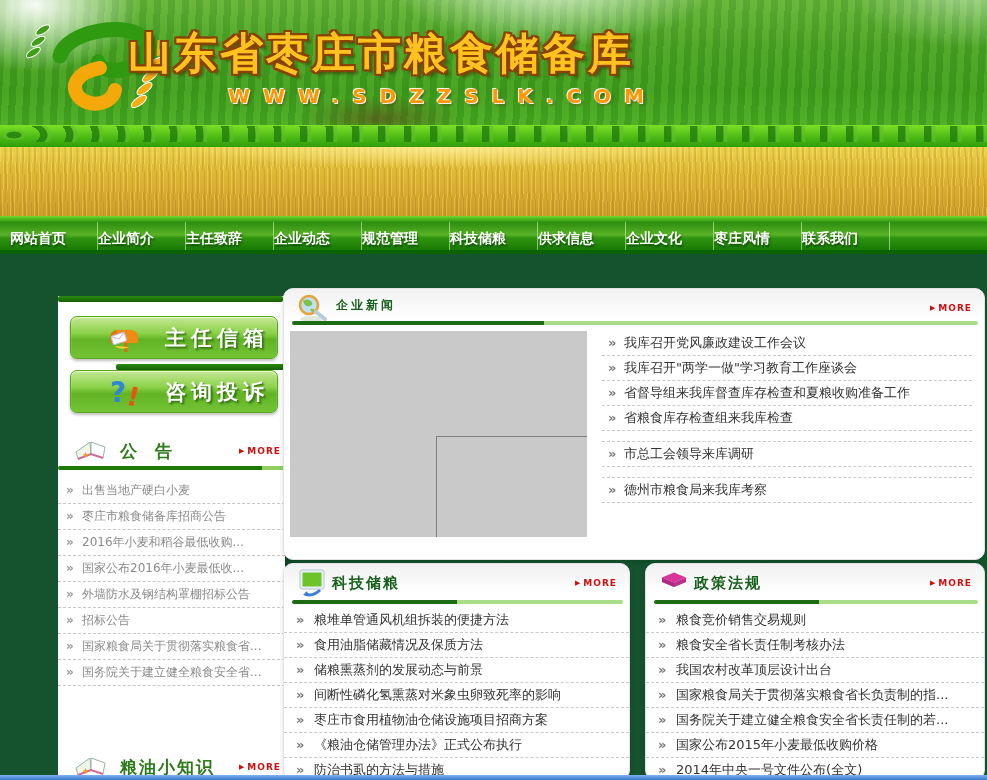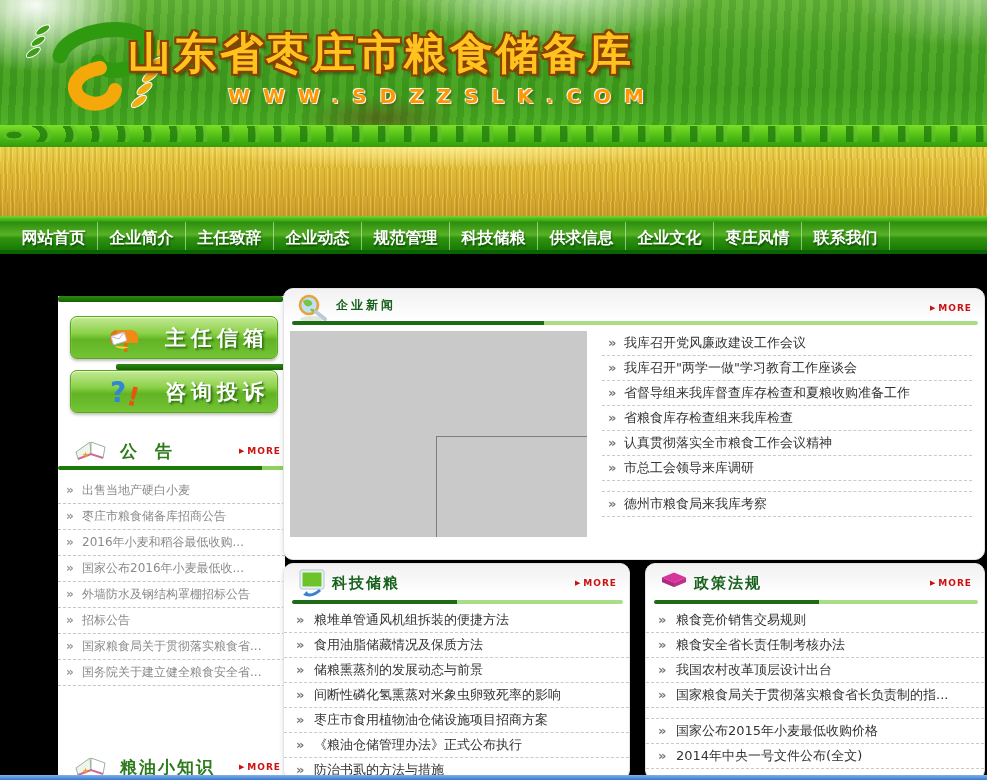--- a/index.html
+++ b/index.html
@@ -1,17 +1,17 @@
 <!DOCTYPE html>
 <html><head>
 <meta charset="utf-8">
 <style>
   html,body{margin:0;padding:0;background:#fff;}
   body{font-family:"DejaVu Sans","Liberation Sans",sans-serif;}
-  .page{position:relative;width:987px;height:780px;overflow:hidden;background:#000000;}
+  .page{position:relative;width:987px;height:780px;overflow:hidden;background:#14532d;}
 
   
   .banner{position:absolute;left:0;top:0;width:987px;height:222px;overflow:hidden;}
   .sky{position:absolute;left:0;top:0;right:0;height:130px;
     background:
       radial-gradient(150px 95px at 35px 5px, rgba(255,255,255,0.95), rgba(255,255,255,0) 70%),
       radial-gradient(280px 120px at 56% -25px, rgba(236,250,236,0.9), rgba(255,255,255,0) 60%),
       radial-gradient(200px 90px at 99% -10px, rgba(240,252,240,0.45), rgba(255,255,255,0) 65%),
       repeating-linear-gradient(93deg, rgba(28,118,12,0.16) 0 7px, rgba(142,222,82,0.14) 7px 14px),
       linear-gradient(180deg,#66b23a 0%,#4aa125 35%,#3f9b1d 70%,#49ab22 100%);}
@@ -32,21 +32,21 @@
   .logo{position:absolute;left:8px;top:18px;}
   .site-title{position:absolute;left:128px;top:25px;font-size:43px;font-weight:bold;color:#ffc21e;letter-spacing:3px;white-space:nowrap;
     text-shadow:2px 0 0 #8a4200,-2px 0 0 #8a4200,0 2px 0 #8a4200,0 -2px 0 #8a4200,2px 2px 0 #8a4200,-2px -2px 0 #8a4200,-2px 2px 0 #8a4200,2px -2px 0 #8a4200,4px 4px 3px rgba(60,30,0,0.5);}
   .site-url{position:absolute;left:228px;top:84px;font-size:20px;font-weight:bold;color:#ff9700;letter-spacing:13px;white-space:nowrap;
     text-shadow:0 0 2px #fff,1px 1px 0 rgba(255,255,255,0.9),-1px -1px 0 rgba(255,255,255,0.9),2px 2px 3px rgba(80,40,0,0.55);}
 
   
   .nav{position:absolute;left:0;top:222px;width:987px;height:32px;border-bottom:4px solid #0b6202;
     background:linear-gradient(180deg,#2c8c0e 0%,#58b226 45%,#2f930f 58%,#197a04 100%);
     display:flex;padding-left:10px;box-sizing:border-box;}
-  .nav-item{width:87px;line-height:32px;text-align:center;color:#fff;font-size:16px;font-weight:bold;white-space:nowrap;
+  .nav-item{width:87px;line-height:32px;color:#fff;font-size:14px;font-weight:bold;white-space:nowrap;
     border-right:1px solid rgba(215,255,195,0.55);cursor:pointer;
     text-shadow:1px 2px 2px rgba(0,40,0,0.6);}
 
   
   .datebar{position:absolute;left:0;top:258px;width:987px;height:25px;
     background:linear-gradient(180deg,#f0fae4 0%,#d7eebc 50%,#bfe49b 100%);overflow:hidden;}
   .swoosh1{position:absolute;left:14px;top:8px;width:60px;height:26px;border-top:2px solid rgba(255,255,255,0.95);border-radius:50%;transform:rotate(-18deg);}
   .swoosh2{position:absolute;right:-20px;top:6px;width:150px;height:40px;border-top:2px solid rgba(255,255,255,0.9);border-radius:50%;transform:rotate(-10deg);}
   .clock{position:absolute;left:58px;top:6px;}
   .date-text{position:absolute;left:80px;top:6px;font-size:12px;color:#4a5d33;letter-spacing:1px;}
@@ -298,21 +298,20 @@
           <span class="txt">省督导组来我库督查库存检查和夏粮收购准备工作</span>
         </div>
 
         <div class="m-item">
           <span class="blt">»</span>
           <span class="txt">省粮食库存检查组来我库检查</span>
         </div>
 
         <div class="m-item">
           <span class="blt">»</span>
-          <span class="txt">认真贯彻落实全市粮食工作会议精神</span>
         </div>
 
         <div class="m-item">
           <span class="blt">»</span>
           <span class="txt">市总工会领导来库调研</span>
         </div>
 
         <div class="m-item">
           <span class="blt">»</span>
         </div>
@@ -405,20 +404,21 @@
           <span class="txt">我国农村改革顶层设计出台</span>
         </div>
 
         <div class="m-item">
           <span class="blt">»</span>
           <span class="txt">国家粮食局关于贯彻落实粮食省长负责制的指...</span>
         </div>
 
         <div class="m-item">
           <span class="blt">»</span>
+          <span class="txt">国务院关于建立健全粮食安全省长责任制的若...</span>
         </div>
 
         <div class="m-item">
           <span class="blt">»</span>
           <span class="txt">国家公布2015年小麦最低收购价格</span>
         </div>
 
         <div class="m-item">
           <span class="blt">»</span>
           <span class="txt">2014年中央一号文件公布(全文)</span>

